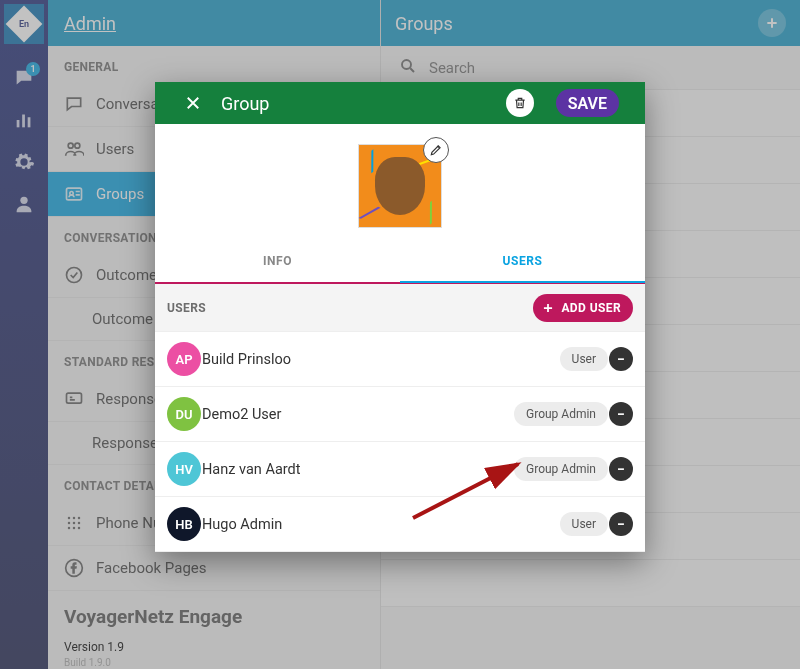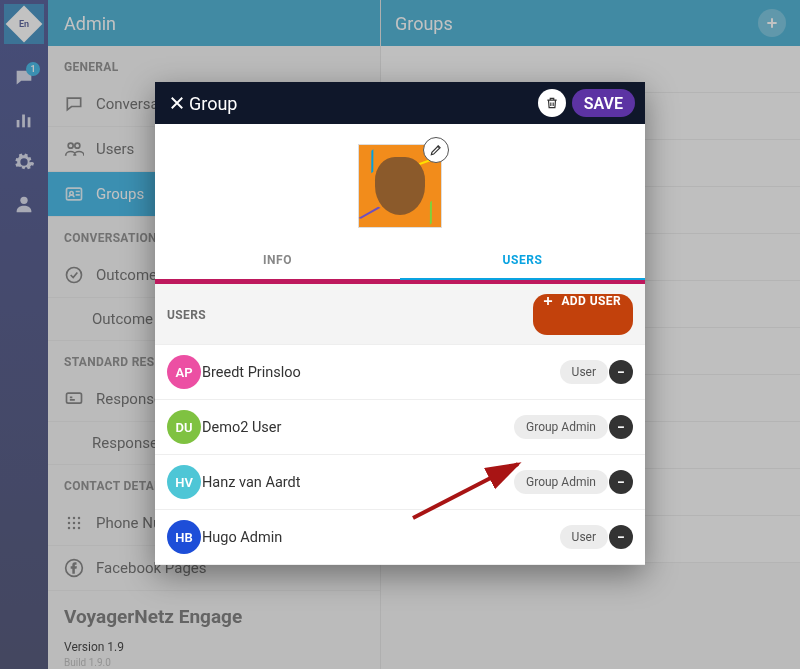--- a/index.html
+++ b/index.html
@@ -13,21 +13,21 @@
   }
   .rail .logo { width: 40px; height: 40px; background: #0b6fb0; display:flex; align-items:center; justify-content:center; margin-bottom:4px;}
   .rail .logo-inner { width:26px; height:26px; background:#fff; transform:rotate(45deg); display:flex; align-items:center; justify-content:center; }
   .rail .logo-text { font-size:9px; font-weight:600; color:#1e2a78; transform:rotate(-45deg); }
   .rail-icon { color: #cfd3e8; position: relative; width:24px; height:24px; display:flex; align-items:center; justify-content:center;}
   .rail-icon svg { width: 22px; height: 22px; }
   .badge { position:absolute; top:-4px; right:-4px; background:#0aa3e1; color:#fff; font-size:9px; min-width:14px; height:14px; border-radius:7px; display:flex; align-items:center; justify-content:center; font-weight:600;}
 
   
   .sidepanel { position:absolute; left:48px; top:0; width:333px; height:100%; background:#f2f2f2; border-right:1px solid #dcdcdc; }
-  .sidepanel-header { height:46px; background:#159ac7; color:#fff; display:flex; align-items:center; padding:0 16px; font-size:18px; }
+  .sidepanel-header { height:46px; background:#159ac7; color:#fff; display:flex; align-items:center; padding:0 16px; font-size:18px;text-decoration:underline; }
   .section-label { font-size:12px; font-weight:700; color:#6d6d6d; letter-spacing:.3px; padding:14px 16px 8px; }
   .nav-item { display:flex; align-items:center; gap:12px; padding:12px 16px; font-size:15px; color:#444; border-bottom:1px solid #e5e5e5; }
   .nav-item.active { background:#0aa3e1; color:#fff; }
   .nav-item.sub { padding-left:44px; }
   .nav-icon { width:20px; height:20px; color:inherit; opacity:.85; flex:0 0 20px; display:flex; align-items:center; justify-content:center;}
   .nav-icon svg { width:20px; height:20px; }
   .app-info { padding:14px 16px; font-size:12px; color:#777; }
   .app-info .name { font-weight:700; color:#555; font-size:19px; }
   .app-info .ver { margin-top:12px; color:#000000; }
   .app-info .build { margin-top:3px; font-size:10px; color:#aaa; }
@@ -39,46 +39,46 @@
   .searchbar { height:44px; display:flex; align-items:center; gap:12px; padding:0 18px; background:#f2f2f2; border-bottom:1px solid #e3e3e3;}
   .searchbar input { flex:1; border:none; background:transparent; font-size:15px; outline:none; color:#555; }
   .search-ic { color:#6a6a6a; }
   .content-rows .row { height:47px; border-bottom:1px solid #e5e5e5; background:#f9f9f9; }
 
   
   .scrim { position:absolute; inset:0; background:rgba(120,120,120,.45); }
 
   
   .modal { position:absolute; left:155px; top:82px; width:490px; background:#fff; box-shadow:0 10px 30px rgba(0,0,0,.4); }
-  .modal-header { height:42px; background:#0f172a; color:#fff; display:flex; align-items:center; padding:0 10px; }
+  .modal-header { height:42px; background:#15803d; color:#fff; display:flex; align-items:center; padding:0 26px; gap:16px; }
   .modal-header .close { width:24px; height:24px; display:flex; align-items:center; justify-content:center; color:#fff; }
   .modal-header .title { font-size:18px; flex:1; }
   .modal-header .trash { width:28px; height:28px; border-radius:50%; background:#fff; color:#333; display:flex; align-items:center; justify-content:center; margin-right:6px; }
   .modal-header .save-btn { height:28px; padding:0 12px; background:#5c33a3; color:#fff; border-radius:14px; font-size:16px; font-weight:600; display:flex; align-items:center; }
 
   .group-hero { display:flex; flex-direction:column; align-items:center; padding:20px 0 12px; position:relative; }
   .group-avatar { width:84px; height:84px; background:#f28c1b; border:1px solid #ddd; position:relative; display:flex; align-items:center; justify-content:center; }
   .otter { width:50px; height:58px; background:#8b5a2b; border-radius:40% 40% 50% 50%; position:relative; }
   .splash { position:absolute; font-weight:800; font-size:22px; }
   .s1{ color:#00a0e0; top:4px; left:6px; transform:rotate(-40deg);} 
   .s2{ color:#ffe100; top:3px; right:4px; transform:rotate(30deg);} 
   .s3{ color:#6d4fc1; bottom:2px; left:3px; transform:rotate(200deg);} 
   .s4{ color:#7fd13b; bottom:2px; right:3px; transform:rotate(140deg);} 
   .edit-badge { position:absolute; top:-8px; right:-8px; width:26px; height:26px; background:#fff; border:1px solid #555; border-radius:50%; display:flex; align-items:center; justify-content:center; }
   .group-name { font-weight:700; font-size:15px; color:#222; margin-top:18px; }
 
-  .tabs { display:flex; height:44px; border-bottom:5px solid #be185d; }
+  .tabs { display:flex; height:44px; border-bottom:2px solid #be185d; }
   .tab { flex:1; display:flex; align-items:center; justify-content:center; font-size:12px; font-weight:700; letter-spacing:.6px; color:#888; position:relative; }
   .tab.active { color:#0aa3e1; }
   .tab.active::after { content:""; position:absolute; left:0; right:0; bottom:-1px; height:2px; background:#0aa3e1; }
 
   .users-block { background:#f4f4f4; }
   .users-head { display:flex; align-items:center; justify-content:space-between; padding:10px 12px; }
   .users-head .lbl { font-size:12px; font-weight:700; letter-spacing:.4px; color:#6d6d6d; }
-  .add-user { height:41px; background:#c2410c; color:#fff; border-radius:14px; padding:0 12px 0 8px; display:flex; align-items:flex-start; gap:6px; font-size:12px; font-weight:700; letter-spacing:.4px; }
+  .add-user { height:28px; background:#be185d; color:#fff; border-radius:14px; padding:0 12px 0 8px; display:flex; align-items:center; gap:6px; font-size:12px; font-weight:700; letter-spacing:.4px; }
 
   .user-row { display:flex; align-items:center; gap:1px; padding:10px 12px; background:#fff; border-top:1px solid #eee; border-bottom:1px solid #eee; margin-top:-1px; }
   .uav { width:34px; height:34px; border-radius:50%; color:#fff; display:flex; align-items:center; justify-content:center; font-size:13px; font-weight:600; }
   .uname { flex:1; font-size:14.5px; color:#333; }
   .role-chip { background:#ececec; color:#555; font-size:12px; padding:5px 12px; border-radius:12px; }
   .remove-btn { width:24px; height:24px; border-radius:50%; background:#333; color:#fff; display:flex; align-items:center; justify-content:center; font-size:14px; font-weight:700; }
 
   .arrow-annot { position:absolute; pointer-events:none; }
 </style>
 </head>
@@ -212,20 +212,27 @@
 </div>
 
 <div class="main">
   <div class="main-header">
     <span>Groups</span>
     <span class="plus-circle">
       <svg width="16" height="16" viewBox="0 0 24 24" fill="none" stroke="currentColor" stroke-width="3">
           <path d="M12 5v14M5 12h14"></path>
         </svg>
     </span>
+  </div>
+  <div class="searchbar">
+    <span class="search-ic"><svg width="18" height="18" viewBox="0 0 24 24" fill="none" stroke="currentColor" stroke-width="2.5">
+          <circle cx="10" cy="10" r="6"></circle>
+          <path d="M20 20l-5-5"></path>
+        </svg></span>
+    <input placeholder="Search" style="">
   </div>
   <div class="content-rows">
     <div class="row"></div>
     <div class="row"></div>
     <div class="row"></div>
     <div class="row"></div>
     <div class="row"></div>
     <div class="row"></div>
     <div class="row"></div>
     <div class="row"></div>
@@ -279,38 +286,38 @@
       <span class="add-user">
         <svg width="14" height="14" viewBox="0 0 24 24" fill="none" stroke="currentColor" stroke-width="3">
             <path d="M12 5v14M5 12h14"></path>
           </svg>
         <span>ADD USER</span>
       </span>
     </div>
 
     <div class="user-row">
       <span class="uav" style="background:#ec4fa3">AP</span>
-      <span class="uname">Breedt Prinsloo</span>
+      <span class="uname">Build Prinsloo</span>
       <span class="role-chip">User</span>
       <span class="remove-btn">−</span>
     </div>
     <div class="user-row">
       <span class="uav" style="background:#7fc241">DU</span>
       <span class="uname">Demo2 User</span>
       <span class="role-chip">Group Admin</span>
       <span class="remove-btn">−</span>
     </div>
     <div class="user-row">
       <span class="uav" style="background:#4ec6d6">HV</span>
       <span class="uname">Hanz van Aardt</span>
       <span class="role-chip">Group Admin</span>
       <span class="remove-btn">−</span>
     </div>
     <div class="user-row">
-      <span class="uav" style="background:#1d4ed8">HB</span>
+      <span class="uav" style="background:#0f172a">HB</span>
       <span class="uname">Hugo Admin</span>
       <span class="role-chip">User</span>
       <span class="remove-btn">−</span>
     </div>
   </div>
 </div>
 
 <svg class="arrow-annot" style="left:408px; top:456px;" width="120" height="70" viewBox="0 0 120 70">
   <defs>
       <marker id="ah" markerWidth="10" markerHeight="10" refX="8" refY="3" orient="auto">

